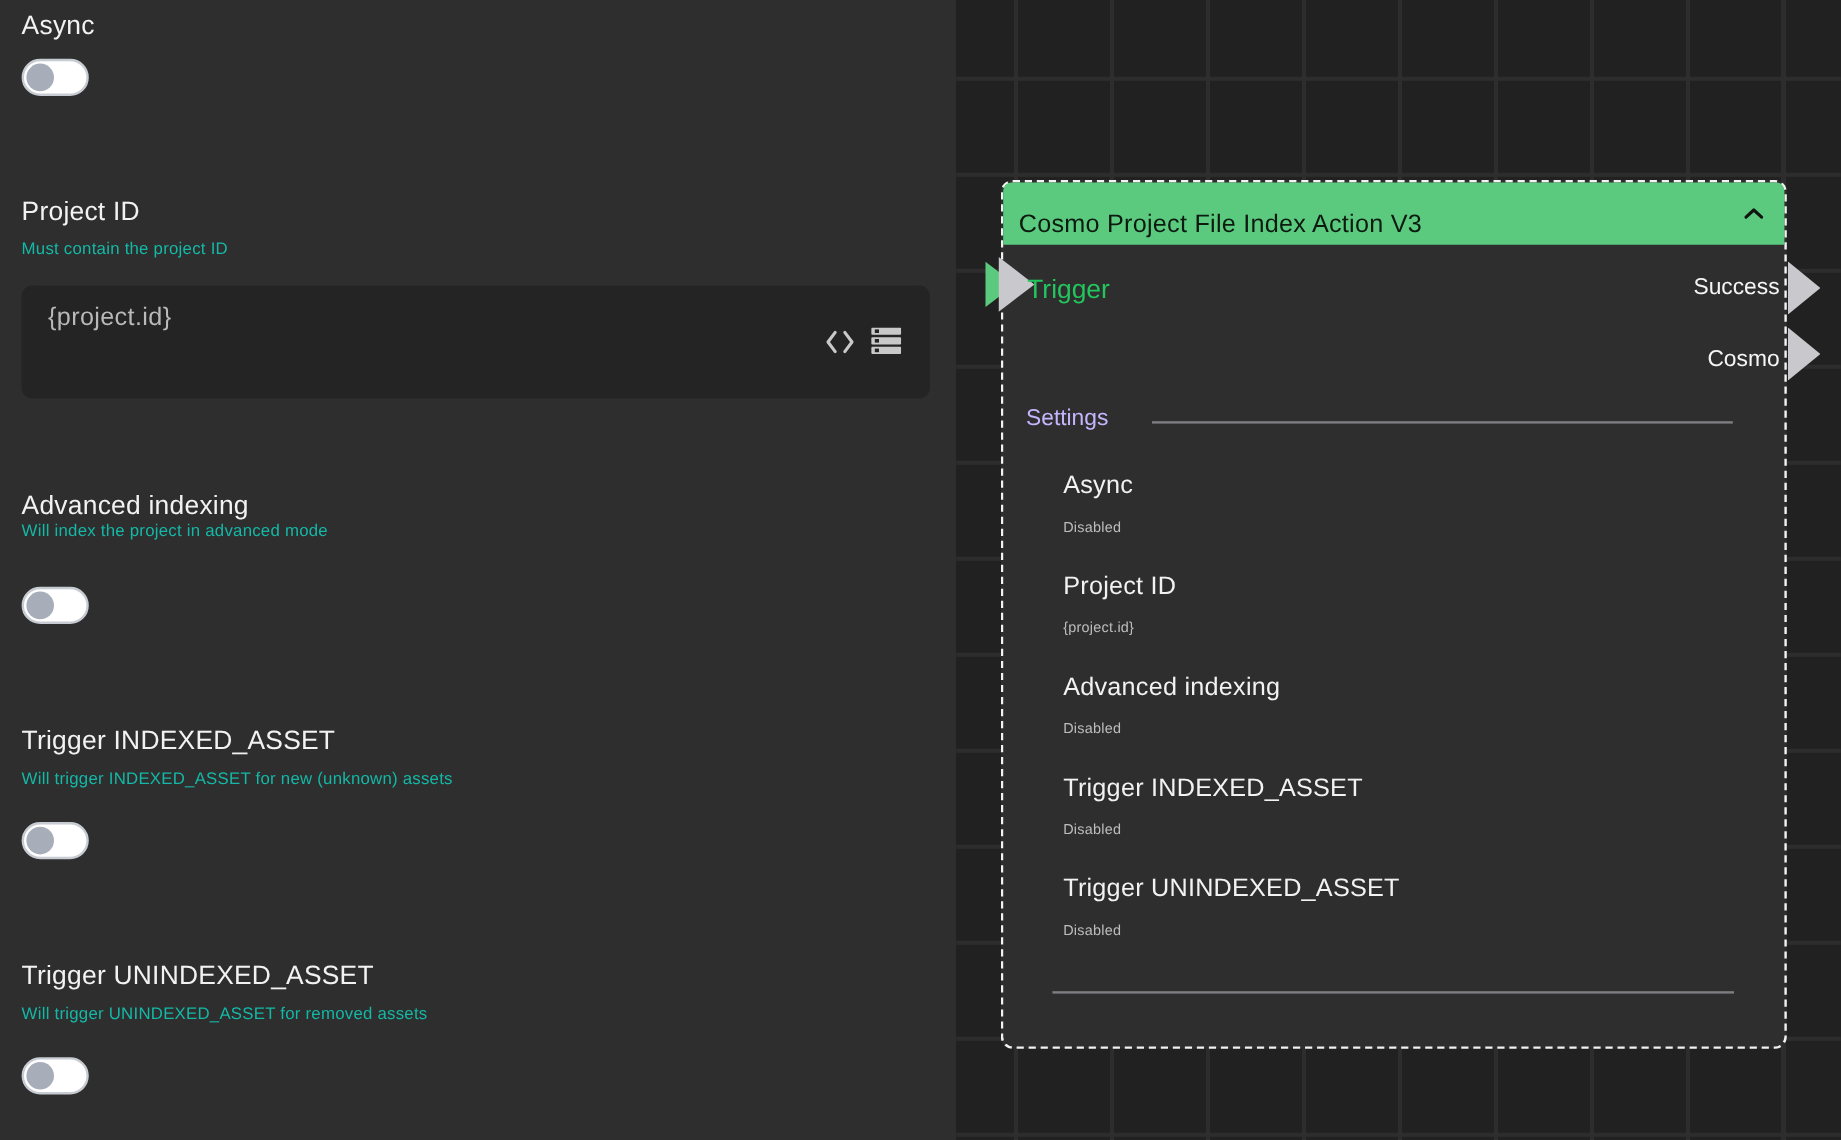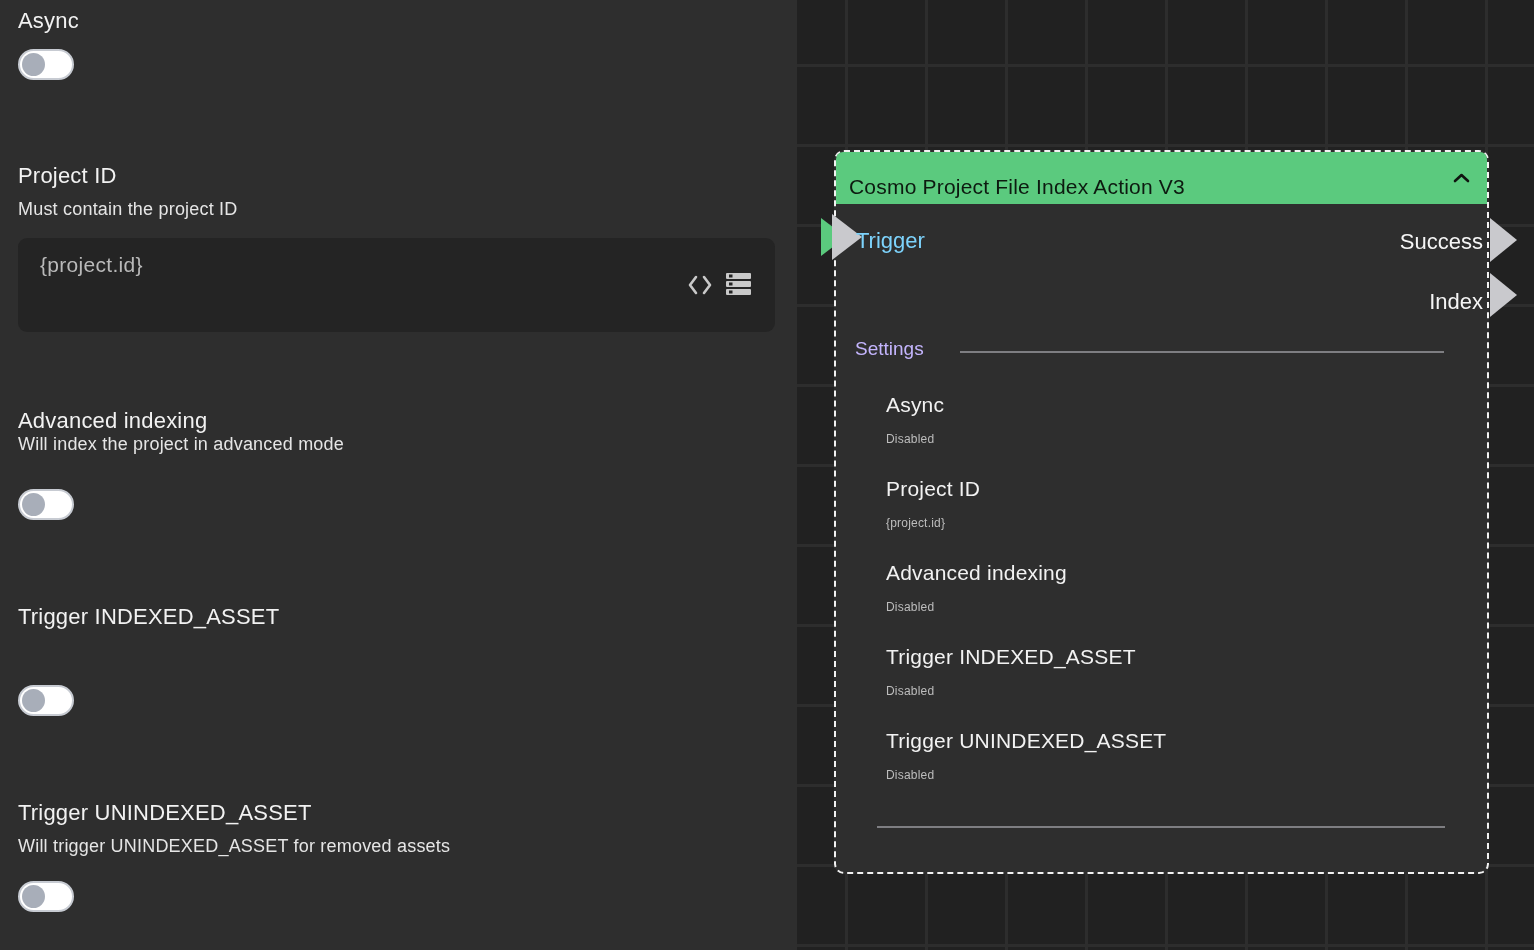--- a/index.html
+++ b/index.html
@@ -15,21 +15,21 @@
   .left-panel {
     position: absolute; left: 0; top: 0; width: 797px; height: 950px;
     background: #2e2e2e;
   }
   .field-label {
     position: absolute; left: 18px;
     font-size: 22px; color: #f2f2f2; letter-spacing: .2px;
   }
   .field-desc {
     position: absolute; left: 18px;
-    font-size: 18px; color: #e5e5e5; letter-spacing: .2px;
+    font-size: 14px; color: #14b8a6; letter-spacing: .2px;
   }
   .toggle {
     position: absolute; left: 18px;
     width: 56px; height: 31px;
     background: #ffffff;
     border: 2px solid #c7cbd2;
     border-radius: 17px;
     display: flex; align-items: center; padding: 0 2px;
     cursor: pointer;
   }
@@ -83,25 +83,25 @@
   }
   .node-title {
     font-size: 21px; color: #0d1a10; font-weight: 500; letter-spacing: .2px;
     flex: 1;
     margin-top: 17px;
   }
   .collapse-icon { line-height: 0; cursor: pointer; }
 
   .port-label-in {
     position: absolute; left: 20px; top: 76px;
-    font-size: 22px; color: #7dd3fc;
+    font-size: 22px; color: #22c55e;
   }
   .port-label-out {
     position: absolute; right: 4px;
-    font-size: 22px; color: #f5f5f5; text-align: right;
+    font-size: 19px; color: #f5f5f5; text-align: right;
   }
   .out-success { top: 77px; }
   .out-fail { top: 137px; }
 
   .tri {
     position: absolute;
     clip-path: polygon(0 0, 100% 50%, 0 100%);
   }
   .port-in {
     position: absolute; left: -15px; top: 62px; width: 46px; height: 46px;
@@ -180,20 +180,21 @@
     </button>
   </div>
 
   <div class="field-label" style="top:408px">Advanced indexing</div>
   <div class="field-desc" style="top:434px">Will index the project in advanced mode</div>
   <div class="toggle" style="top:489px">
     <div class="knob"></div>
   </div>
 
   <div class="field-label" style="top:604px">Trigger INDEXED_ASSET</div>
+  <div class="field-desc" style="top:640px">Will trigger INDEXED_ASSET for new (unknown) assets</div>
   <div class="toggle" style="top:685px">
     <div class="knob"></div>
   </div>
 
   <div class="field-label" style="top:800px">Trigger UNINDEXED_ASSET</div>
   <div class="field-desc" style="top:836px">Will trigger UNINDEXED_ASSET for removed assets</div>
   <div class="toggle" style="top:881px">
     <div class="knob"></div>
   </div>
 
@@ -214,21 +215,21 @@
 
     <div class="port-in">
       <div class="tri tri-green"></div>
       <div class="tri tri-gray"></div>
     </div>
     <div class="port-label-in">Trigger</div>
 
     <div class="port-label-out out-success">Success</div>
     <div class="port-out success"></div>
 
-    <div class="port-label-out out-fail">Index</div>
+    <div class="port-label-out out-fail">Cosmo</div>
     <div class="port-out fail"></div>
 
     <div class="section-title">Settings</div>
     <div class="section-rule"></div>
 
     <div class="node-items">
       <div class="item">
         <div class="item-name">Async</div>
         <div class="item-value">Disabled</div>
       </div>

